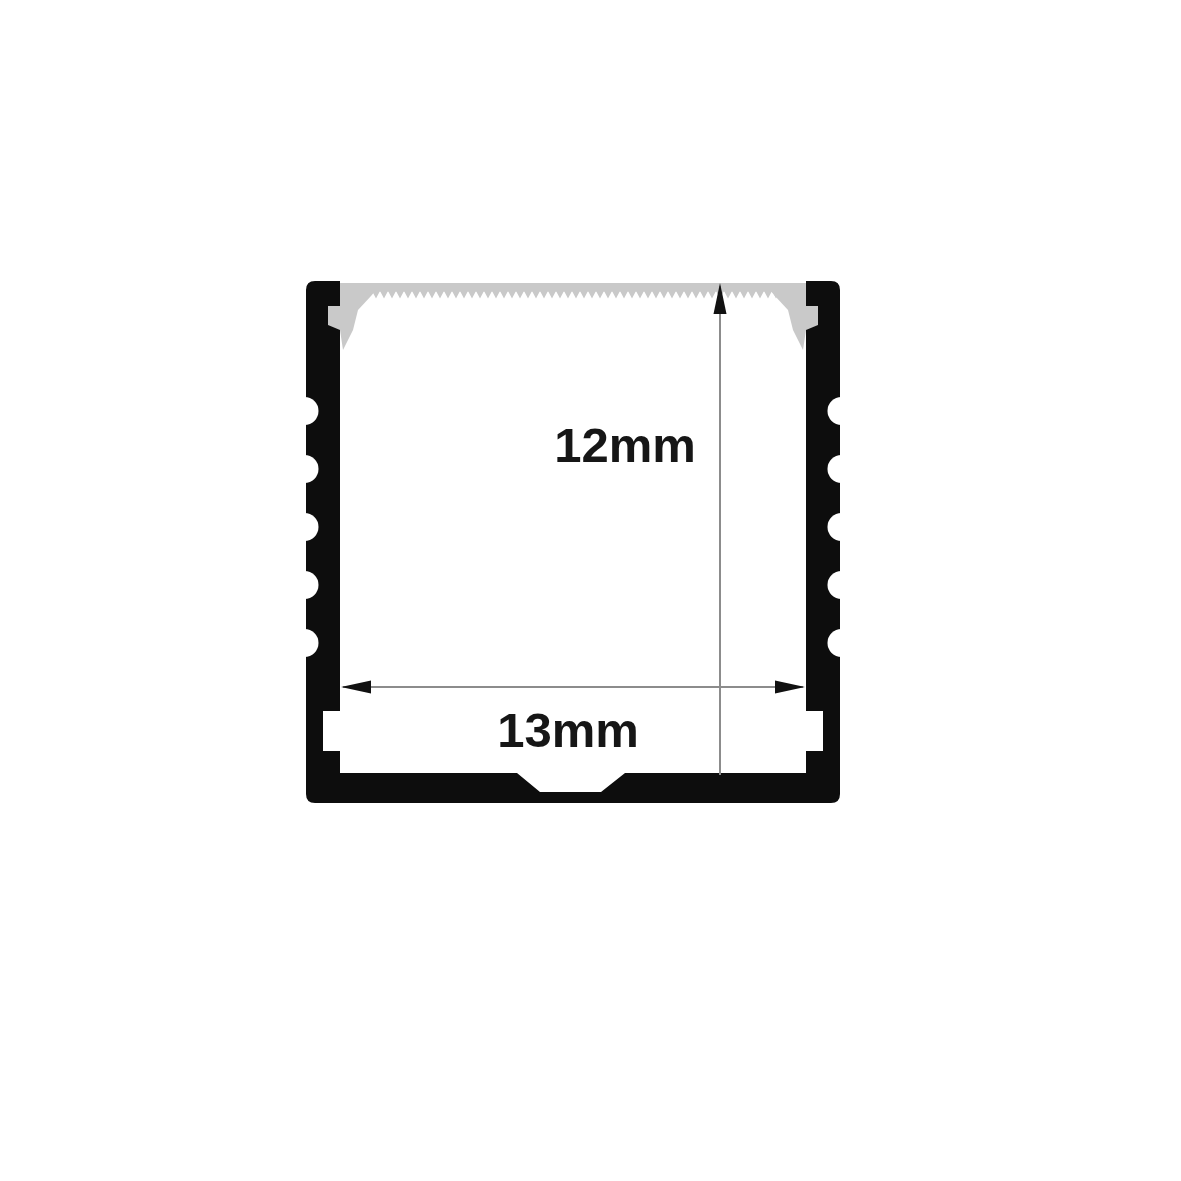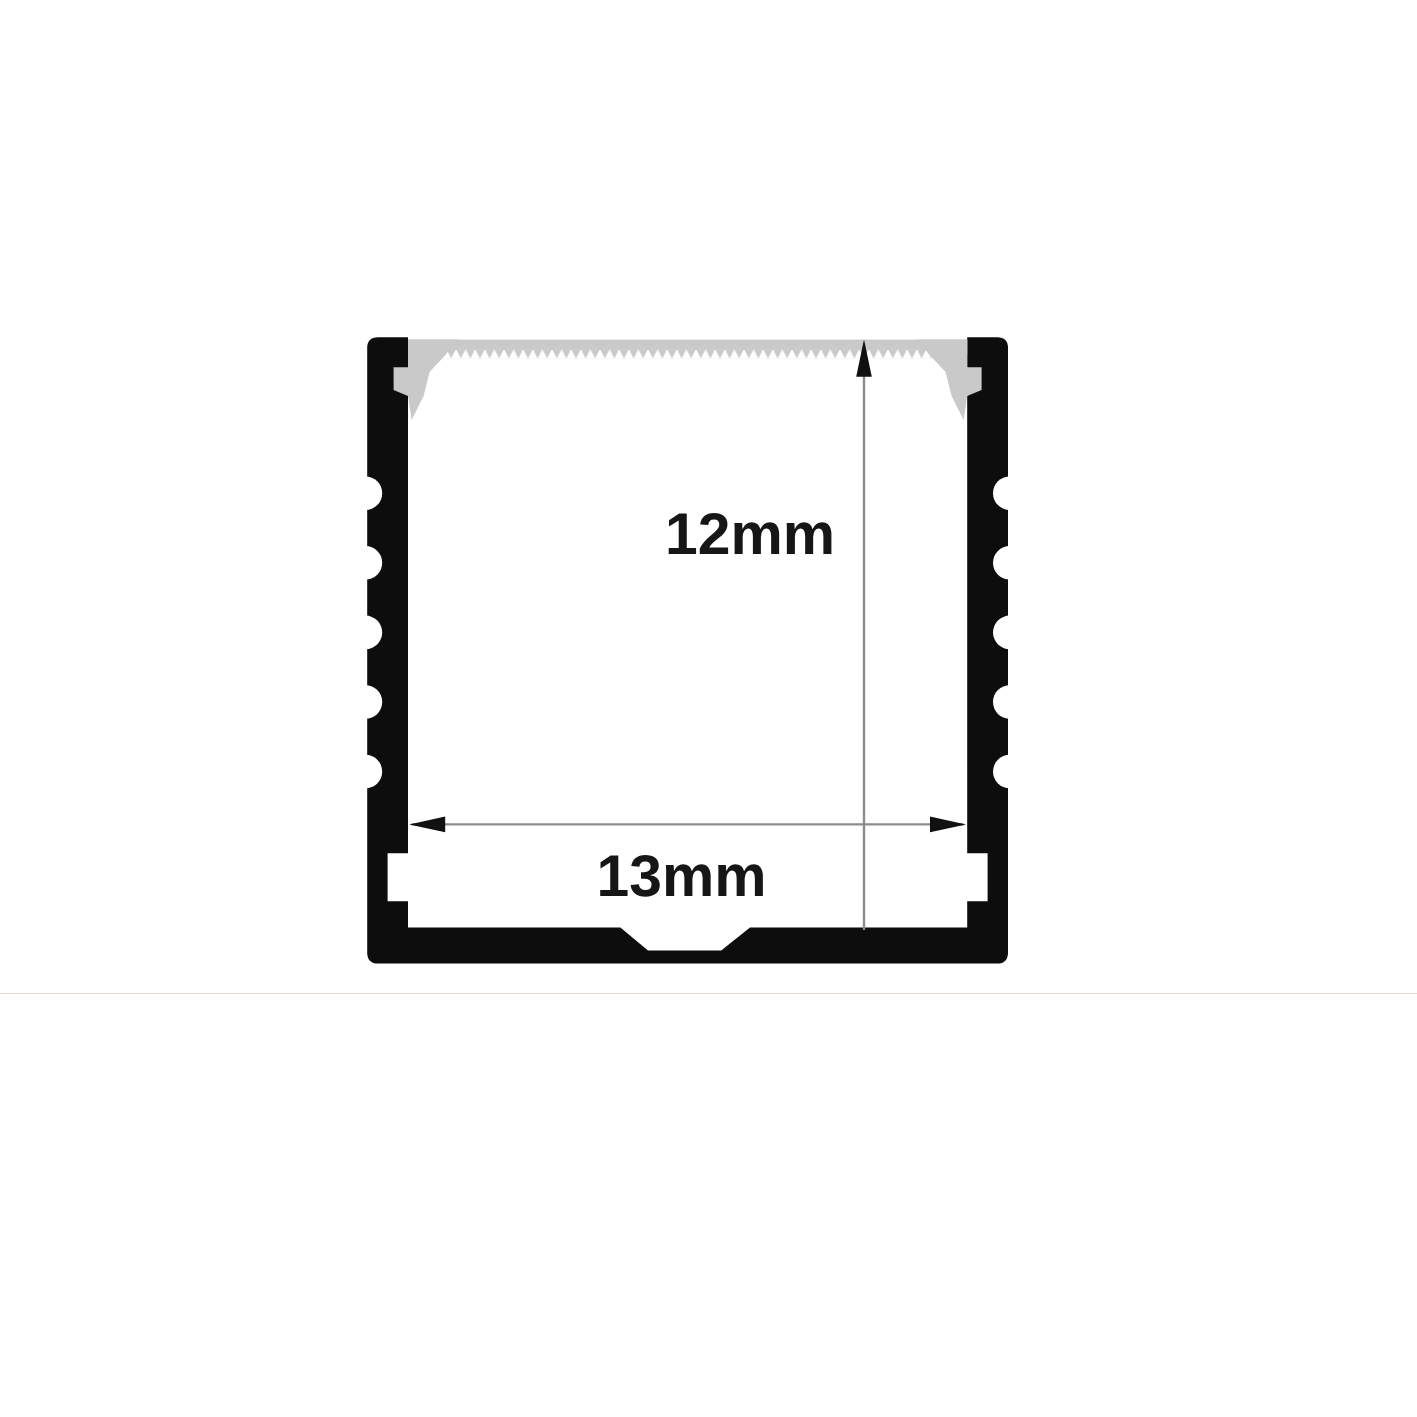--- a/index.html
+++ b/index.html
@@ -5,21 +5,21 @@
   html, body {
     margin: 0;
     padding: 0;
     background: #ffffff;
     font-family: "Liberation Sans", sans-serif;
   }
   .stage {
     position: relative;
     width: 1181px;
     height: 828px;
-    background: #a16207;
+    background: #7dd3fc;
     overflow: hidden;
   }
   .stage svg {
     display: block;
     width: 1181px;
     height: 1181px;
   }
   .dim-label {
     font-family: "Liberation Sans", "DejaVu Sans", sans-serif;
     font-weight: bold;

